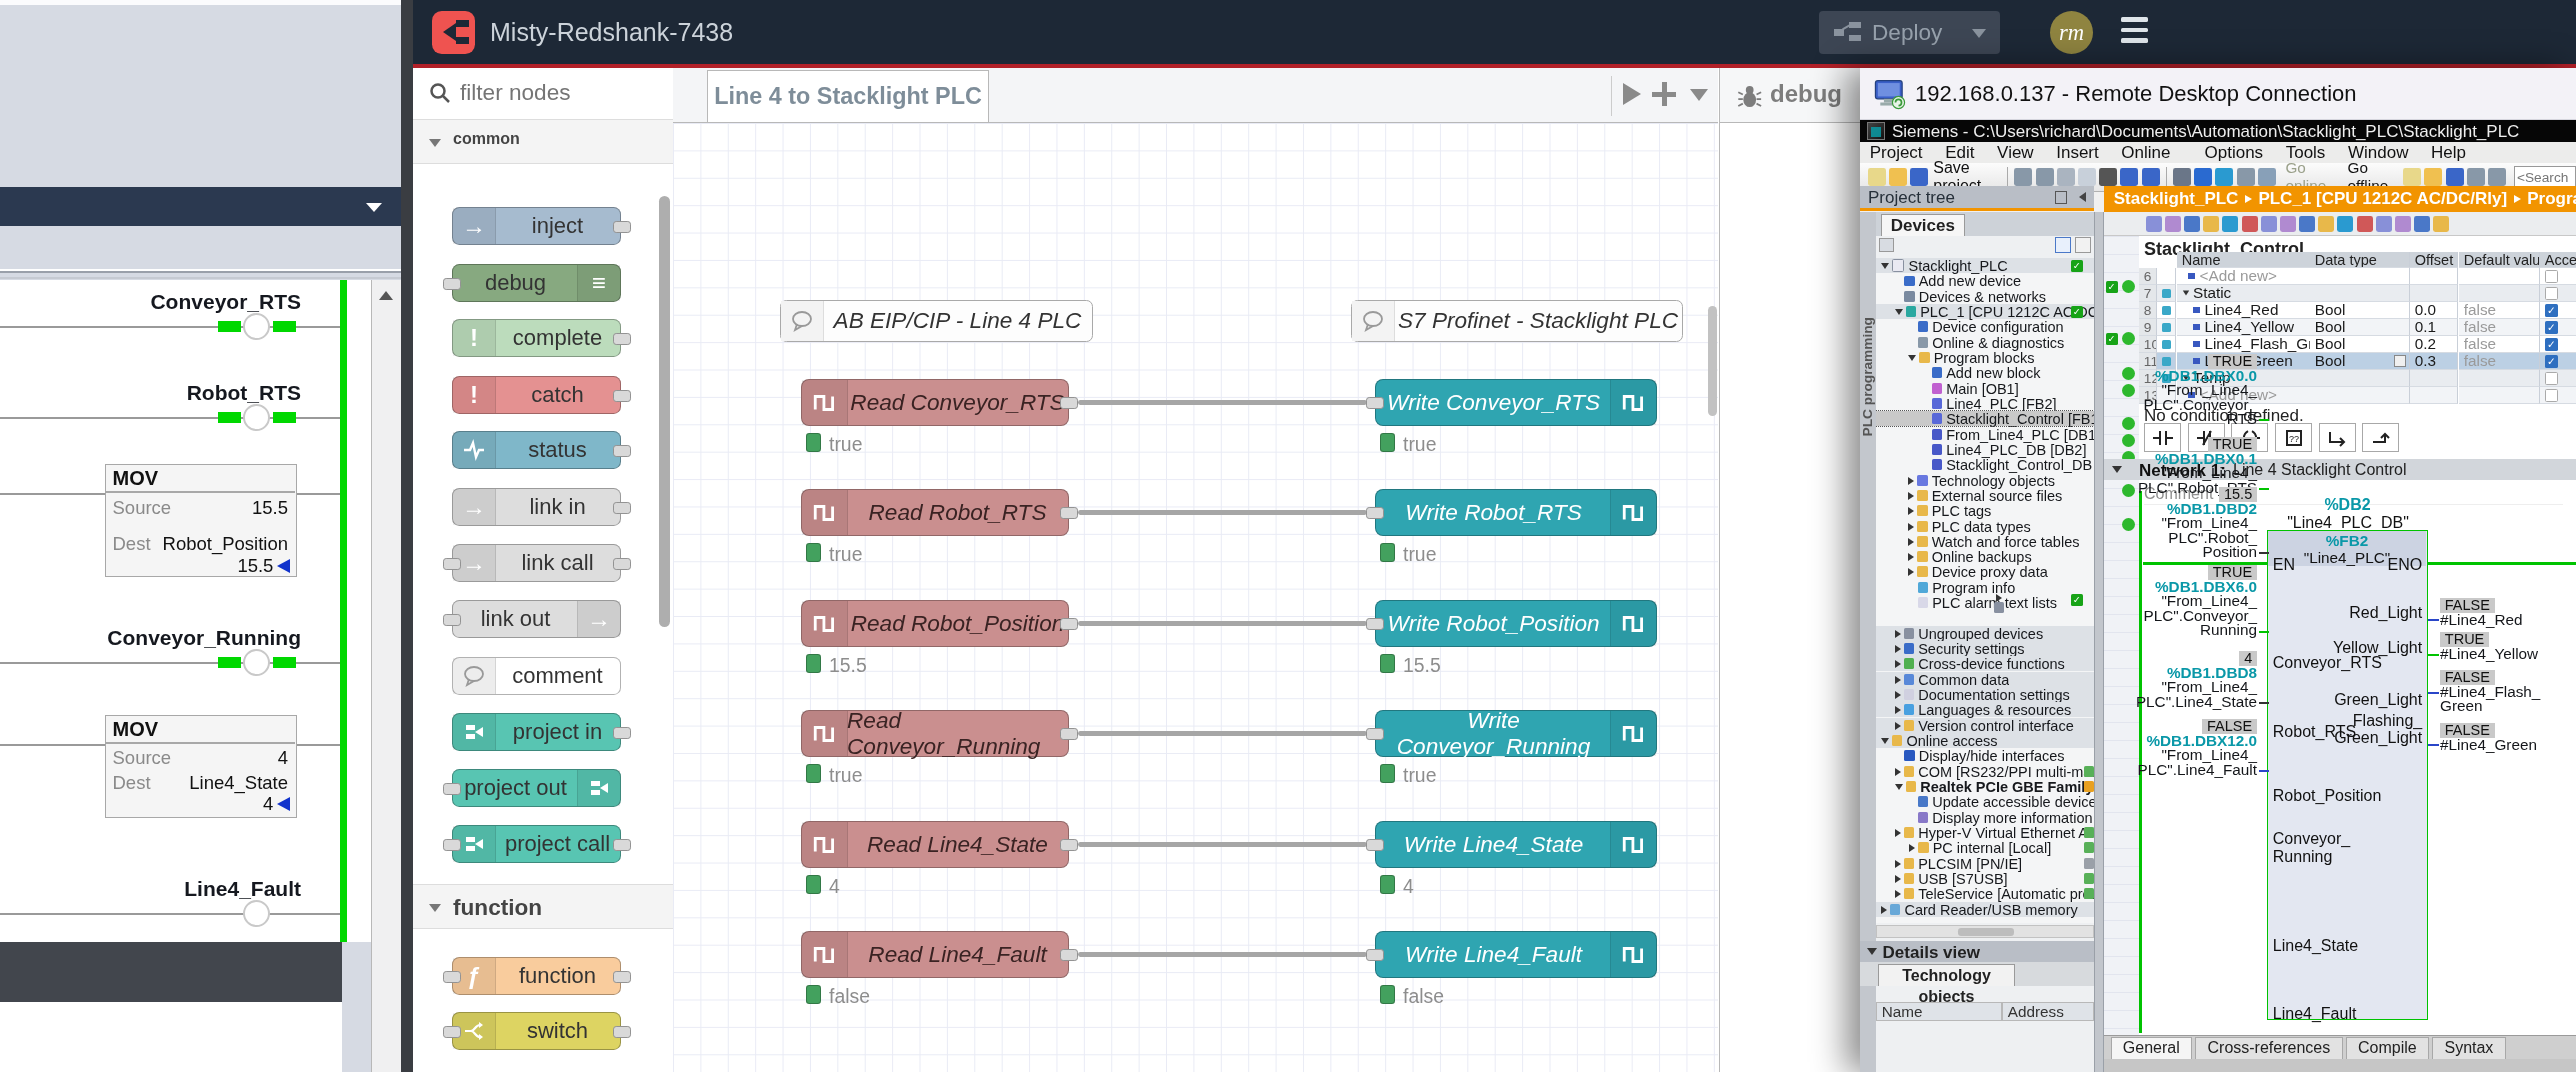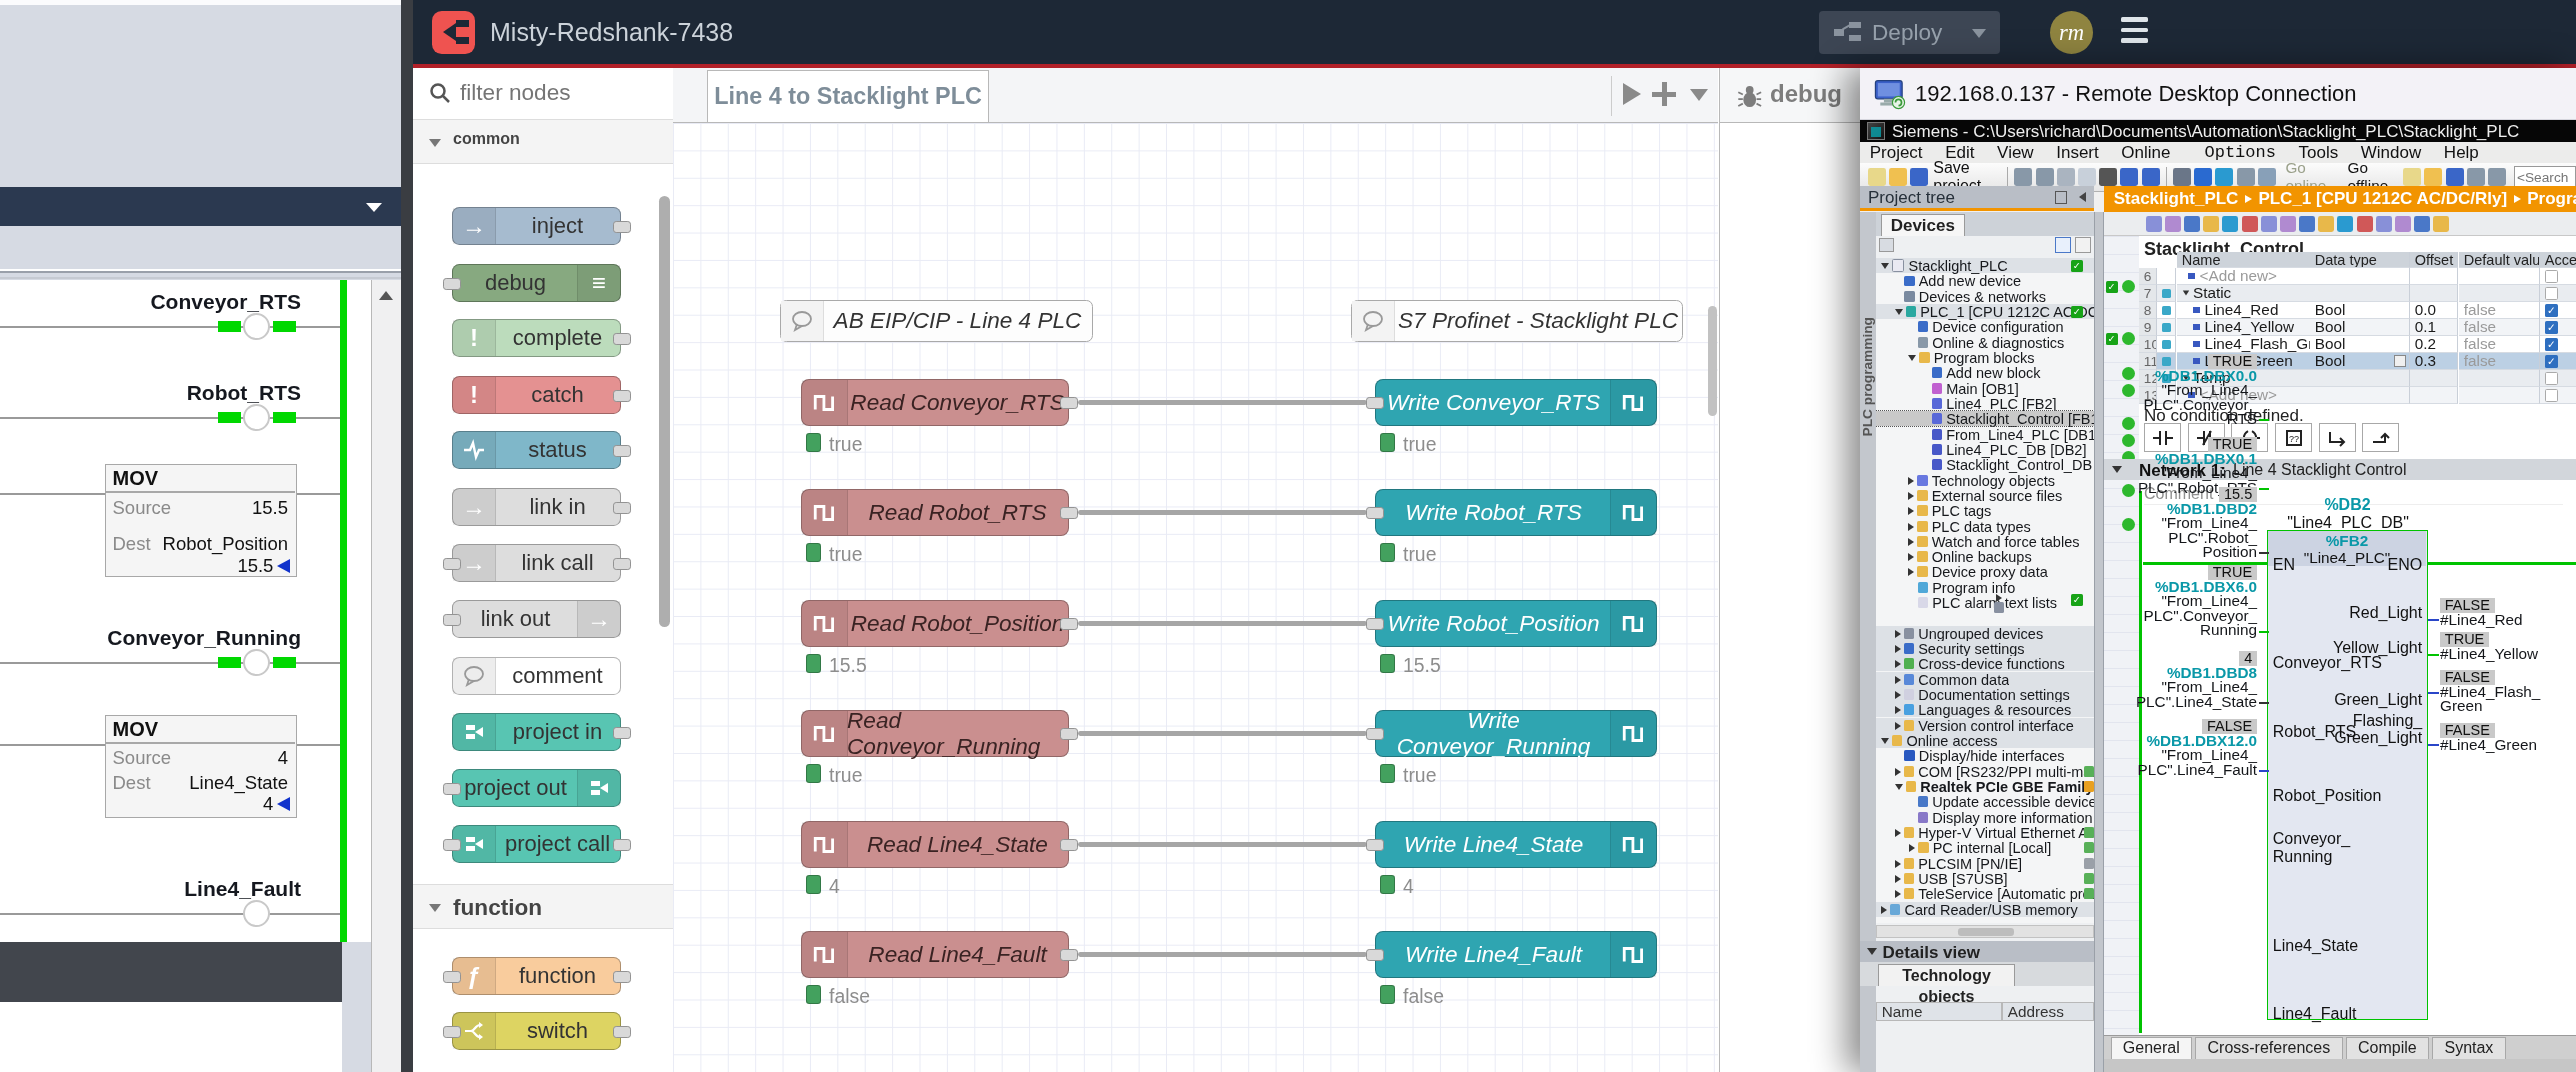--- a/index.html
+++ b/index.html
@@ -459,21 +459,21 @@
           <span class="abs" style="left:3.2px;top:3.2px;width:10.5px;height:10.5px;background:#0a9ba5;opacity:.85;"></span>
         </span>
         <span style="position:absolute;left:32px;top:2.4px;font-size:17px;color:#eee;white-space:nowrap;">Siemens  -  C:\Users\richard\Documents\Automation\Stacklight_PLC\Stacklight_PLC</span>
      </div>
      <div class="abs" id="tia-menu" style="left:0;top:74px;width:716px;height:21px;background:#ececeb;display:flex;align-items:center;padding-left:9.7px;box-sizing:border-box;">
         <span style="font-size: 17px; color: rgb(17, 17, 17); margin-right: 22.6px;">Project</span>
         <span style="font-size: 17px; color: rgb(17, 17, 17); margin-right: 22.6px;">Edit</span>
         <span style="font-size: 17px; color: rgb(17, 17, 17); margin-right: 22.6px;">View</span>
         <span style="font-size: 17px; color: rgb(17, 17, 17); margin-right: 22.6px;">Insert</span>
         <span style="font-size: 17px; color: rgb(17, 17, 17); margin-right: 34px;">Online</span>
-        <span style="font-size: 17px; color: rgb(17, 17, 17); margin-right: 22.6px; font-family: Liberation Mono, monospace;">Options</span>
+        <span style="font-size: 17px; color: rgb(17, 17, 17); margin-right: 22.6px;">Options</span>
         <span style="font-size: 17px; color: rgb(17, 17, 17); margin-right: 22.6px;">Tools</span>
         <span style="font-size: 17px; color: rgb(17, 17, 17); margin-right: 22.6px;">Window</span>
         <span style="font-size: 17px; color: rgb(17, 17, 17); margin-right: 22.6px;">Help</span>
       </div>
      <div class="abs" id="tia-toolbar" style="left:0;top:95px;width:716px;height:29px;background:linear-gradient(#fcfcfc,#e6e6e6);border-bottom:0.8px solid #b0b0b0;display:flex;align-items:center;padding-left:6.5px;box-sizing:border-box;">
         <span class="toolic" style="background: rgb(232, 216, 138);"></span>
         <span class="toolic" style="background: rgb(240, 192, 80);"></span>
         <span class="toolic" style="background: rgb(58, 102, 200);"></span>
         <span style="font-size: 16px; color: rgb(17, 17, 17); margin: 0px 6.5px 0px 3.2px;">Save project</span>
         <span class="sep"></span>

